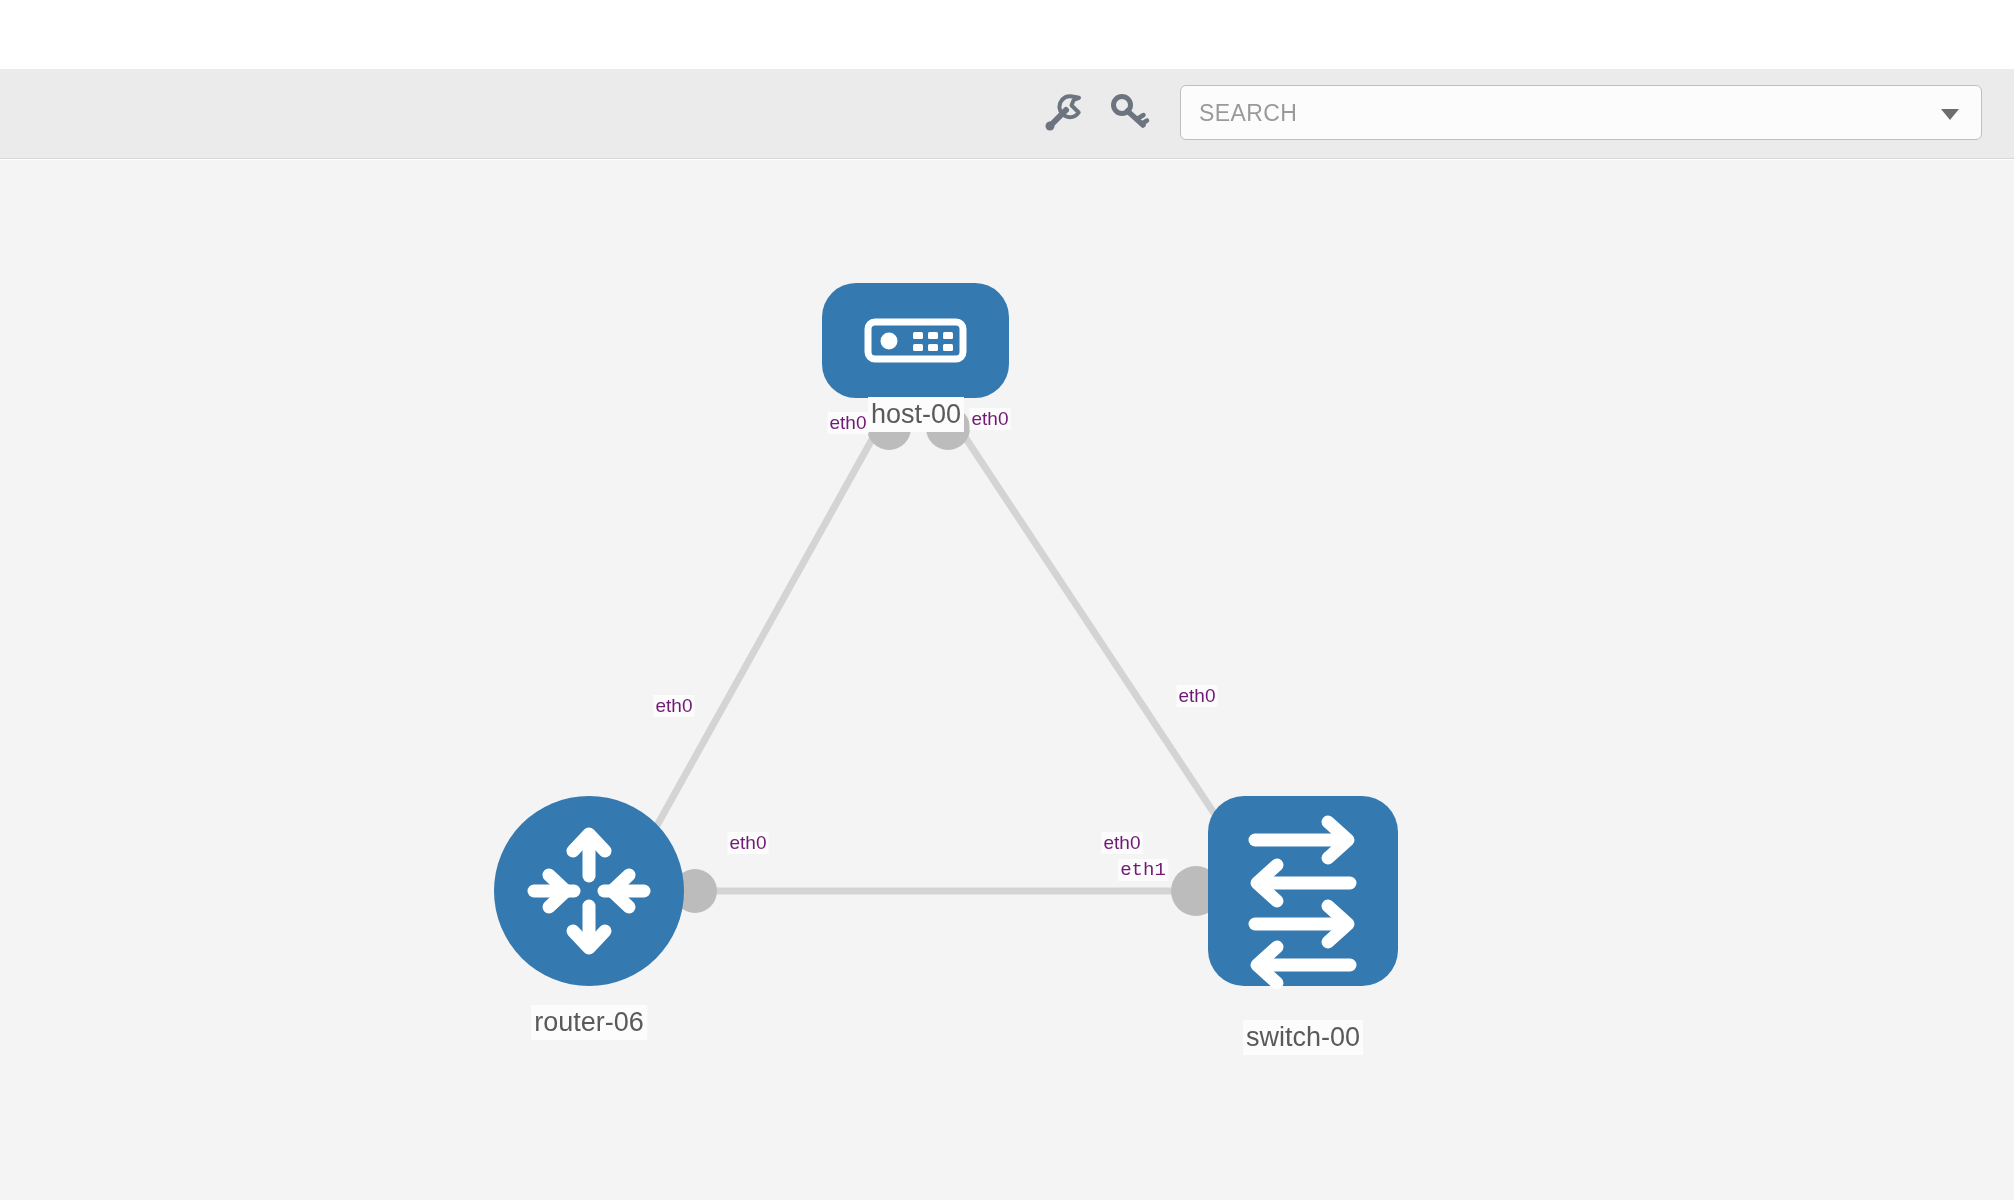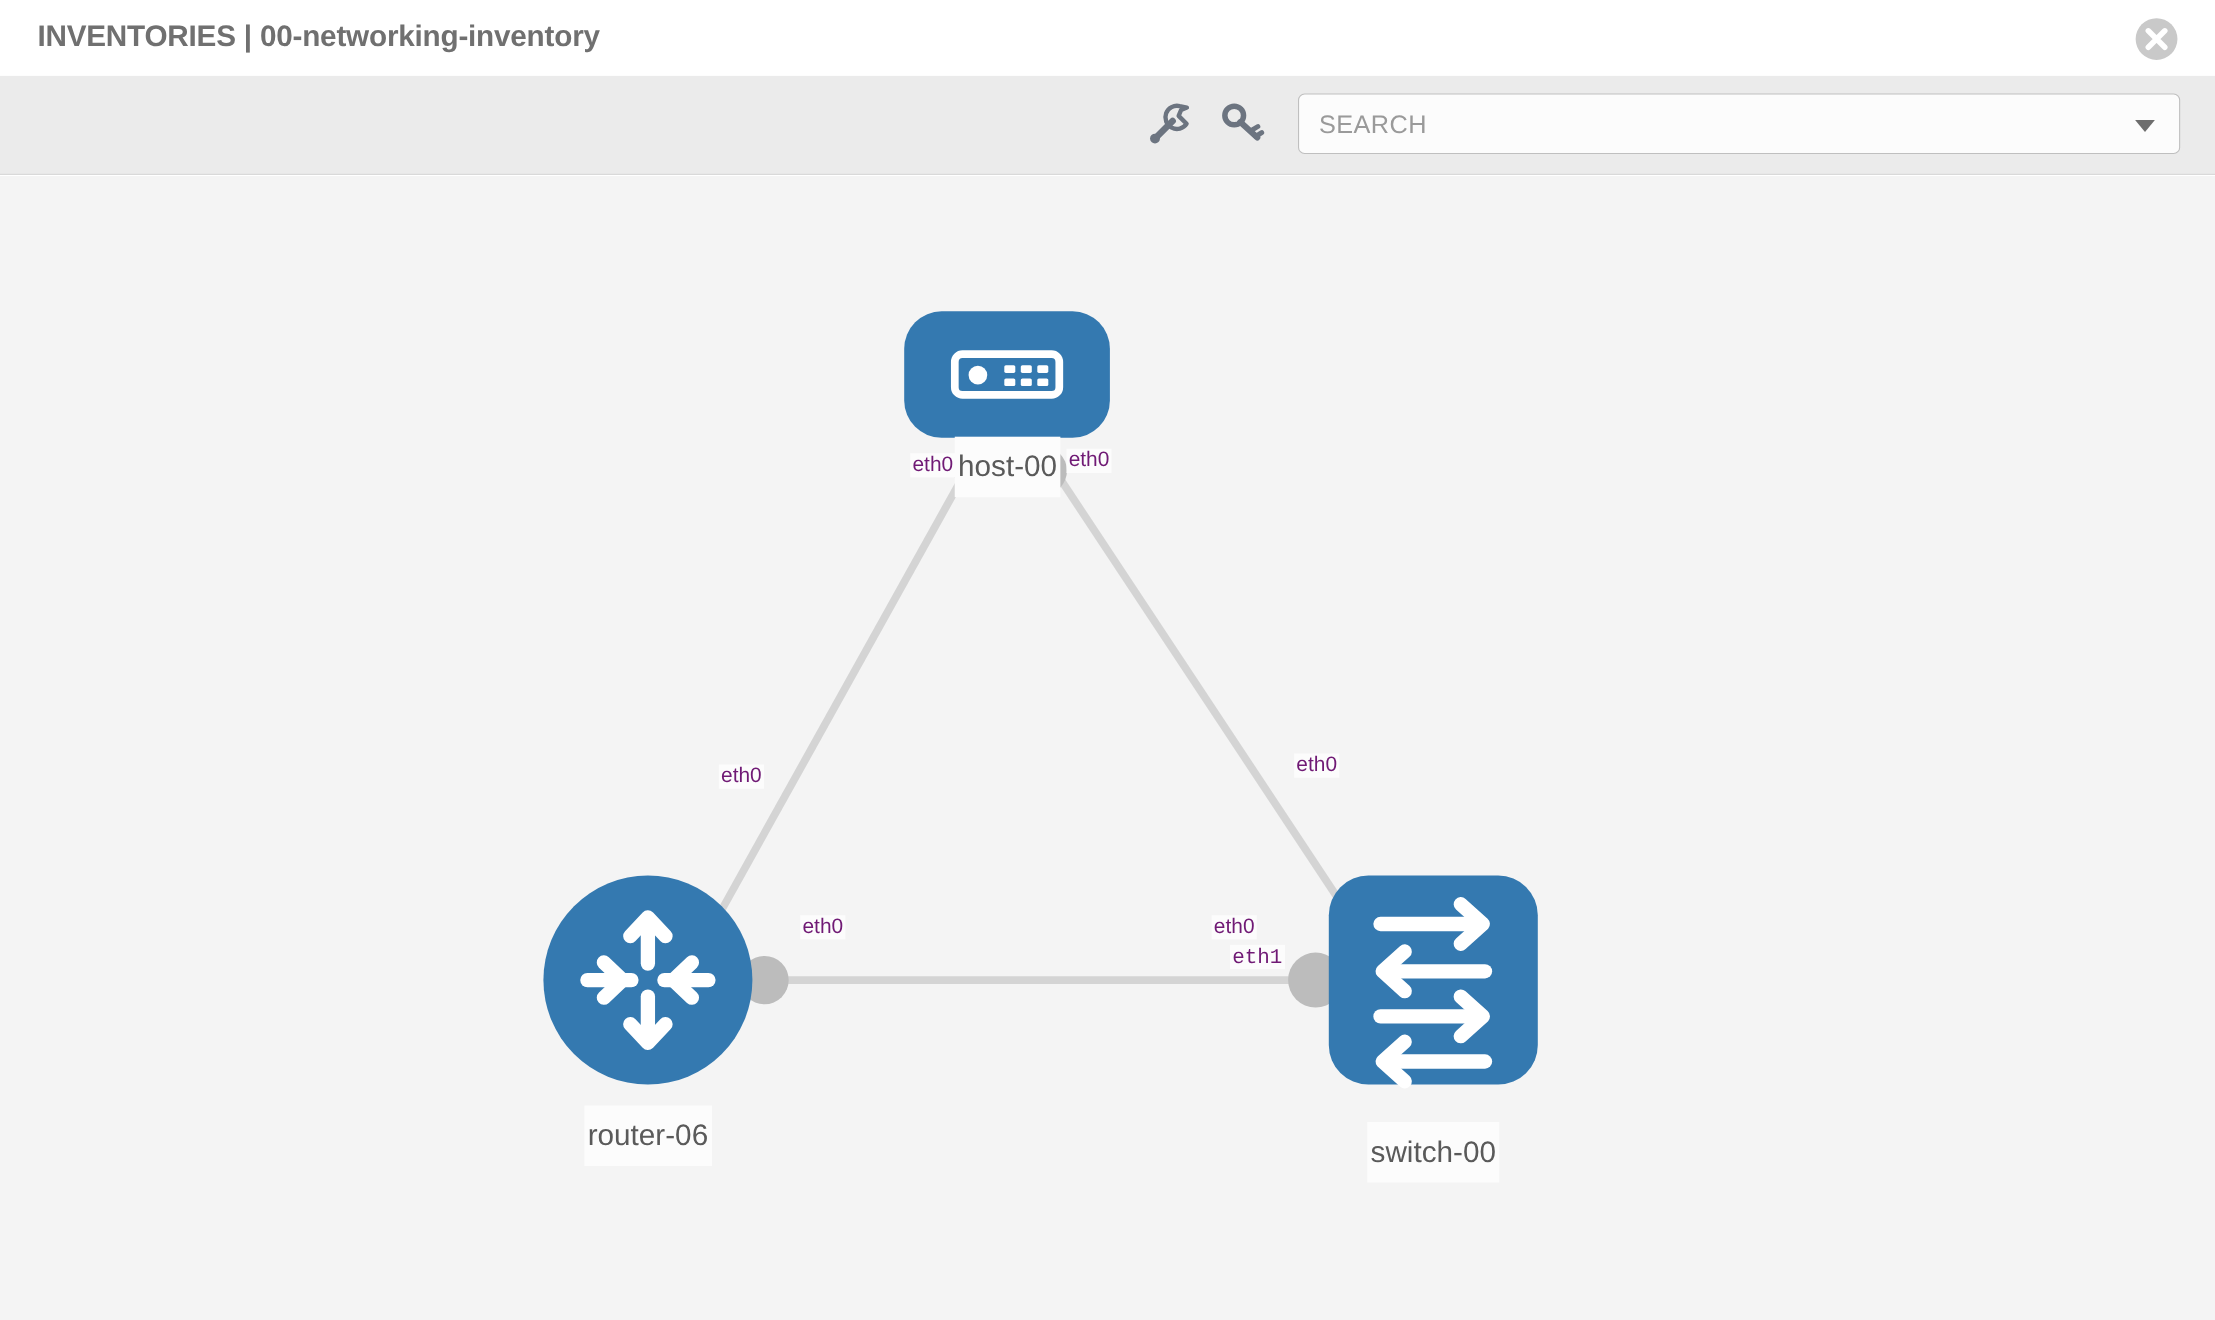--- a/index.html
+++ b/index.html
@@ -71,21 +71,21 @@
   .canvas {
     position: absolute; left: 0; top: 160px;
     width: 2014px; height: 1040px;
     background: #f4f4f4; overflow: hidden;
   }
   #topology-svg { position: absolute; left: 0; top: 0; }
 
   .node-label {
     position: absolute;
     font-size: 27px; color: #5a5a5a;
-    background: #fcfcfc; padding: 12px 3px;
+    background: #fcfcfc; padding: 2px 3px;
     white-space: nowrap; transform: translateX(-50%);
   }
   .iface-label {
     position: absolute;
     font-size: 19px; color: #701a75;
     background: #fcfcfc; padding: 0 2px;
     white-space: nowrap; transform: translateX(-50%);
   }
 
   
@@ -119,29 +119,20 @@
     position: absolute; background: #6c7480; cursor: pointer;
   }
   .zoom-plus-h { left: 361px; top: 57px; width: 26px; height: 7px; border-radius: 3px; }
   .zoom-plus-v { left: 371px; top: 47px; width: 7px; height: 27px; border-radius: 3px; }
 </style>
 </head>
 <body>
 
 <div id="app">
 
-  <div class="header">
-    <div class="header-title">INVENTORIES | 00-networking-inventory</div>
-    <div class="close-icon">
-      <svg width="45" height="45" viewBox="0 0 45 45">
-        <circle cx="22.5" cy="22.5" r="19" fill="#c9c9c9"></circle>
-        <path d="M15 15 L30 30 M30 15 L15 30" stroke="#ffffff" stroke-width="5" stroke-linecap="round"></path>
-      </svg>
-    </div>
-  </div>
 
   <div class="toolbar">
 
 
     <div class="tool-icon" id="wrench-icon">
       <svg width="46" height="46" viewBox="0 0 46 46">
         <path d="M32.5 7.5 a10.5 10.5 0 1 0 6.2 16 l-7.2 -7.2 2.2 -5.3 5.3 -2.2 z" fill="none" stroke="#6c7480" stroke-width="4" stroke-linejoin="round"></path>
         <path d="M26 21 L11 36" stroke="#6c7480" stroke-width="6" stroke-linecap="round"></path>
         <circle cx="10" cy="37" r="4.5" fill="#6c7480"></circle>
       </svg>

